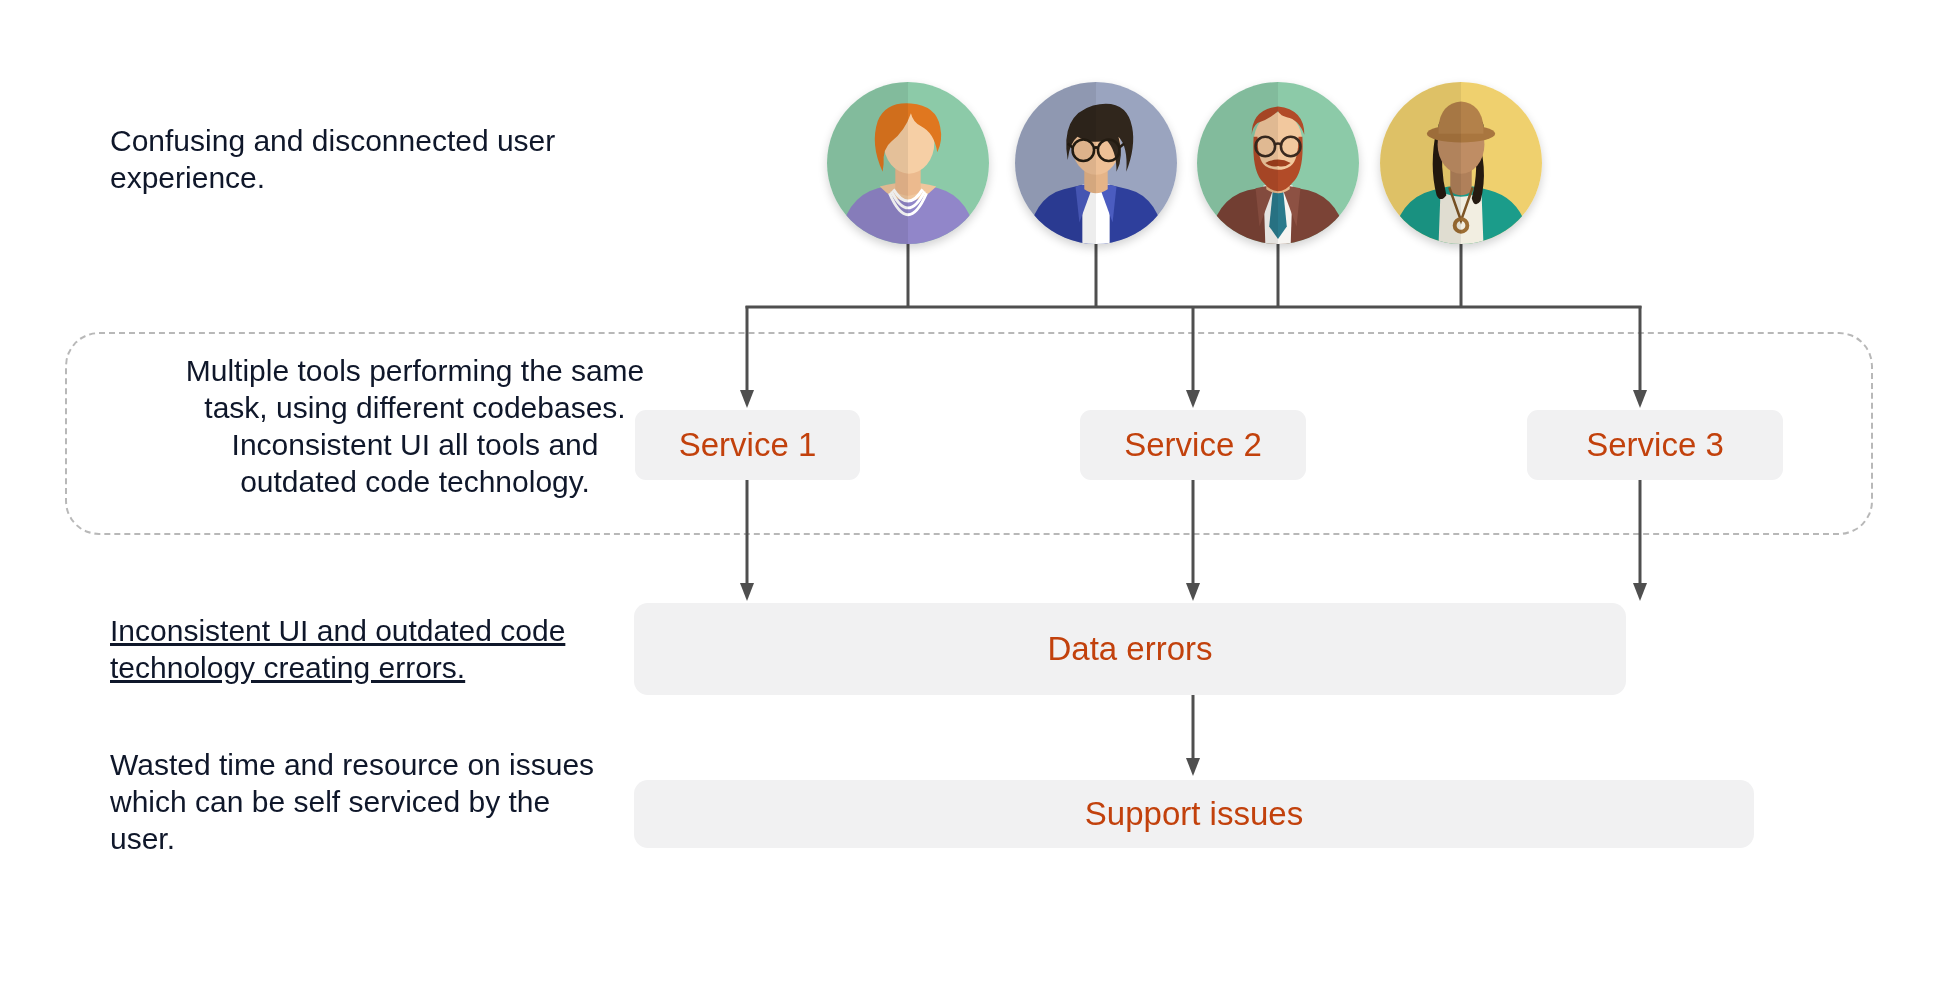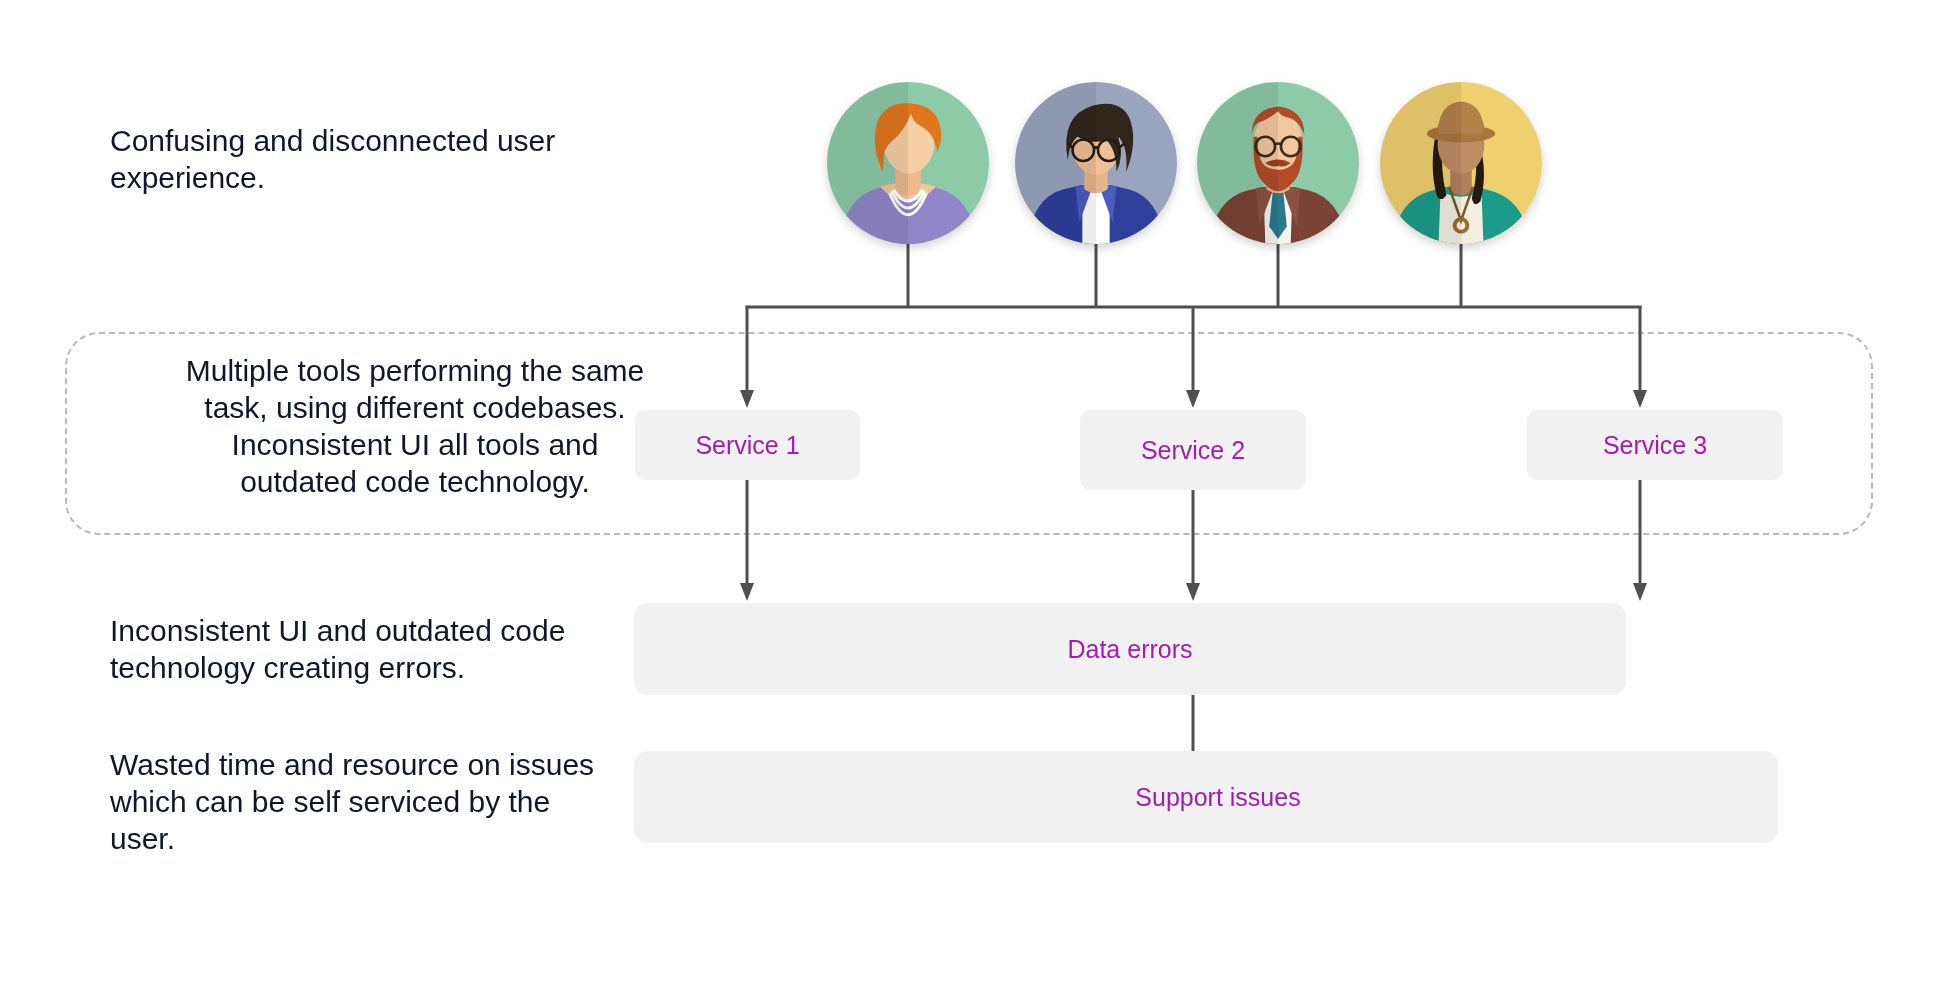--- a/index.html
+++ b/index.html
@@ -6,38 +6,38 @@
   .stage{
     position:relative;width:1940px;height:1000px;background:#ffffff;overflow:hidden;
     font-family:"Liberation Sans","DejaVu Sans",sans-serif;color:#1a1a1a;
   }
   .note{
     position:absolute;left:110px;width:610px;
     font-size:30px;line-height:37px;white-space:pre-line;color:#0f172a;
   }
   .note1{top:122px;}
   .note2{top:352px;text-align:center;}
-  .note3{top:612px;}
+  .note3{top:612px;text-decoration:underline;}
   .note4{top:746px;}
   .dashed-zone{
     position:absolute;left:65px;top:332px;width:1804px;height:199px;
     border:2px dashed #b8b8b8;border-radius:34px;background:transparent;
   }
   .connectors{position:absolute;left:0;top:0;width:1940px;height:1000px;pointer-events:none;}
   .node{
     position:absolute;background:#f1f1f2;border-radius:11px;
     display:flex;align-items:center;justify-content:center;
-    font-size:25px;color:#a21caf;
+    font-size:33px;color:#c2410c;
   }
   .svc1{left:635px;top:410px;width:225px;height:70px;}
-  .svc2{left:1080px;top:410px;width:226px;height:80px;}
+  .svc2{left:1080px;top:410px;width:226px;height:70px;}
   .svc3{left:1527px;top:410px;width:256px;height:70px;}
   .big{border-radius:14px;}
   .data-errors{left:634px;top:603px;width:992px;height:92px;}
-  .support-issues{left:634px;top:751px;width:1120px;height:92px;padding-left:24px;}
+  .support-issues{left:634px;top:780px;width:1120px;height:68px;}
   .avatar{
     position:absolute;width:162px;height:162px;border-radius:50%;
     box-shadow:0 4px 10px rgba(0,0,0,0.18);
   }
   .avatar svg{display:block;width:162px;height:162px;}
   .av1{left:827px;top:82px;}
   .av2{left:1015px;top:82px;}
   .av3{left:1197px;top:82px;}
   .av4{left:1380px;top:82px;}
 </style>

